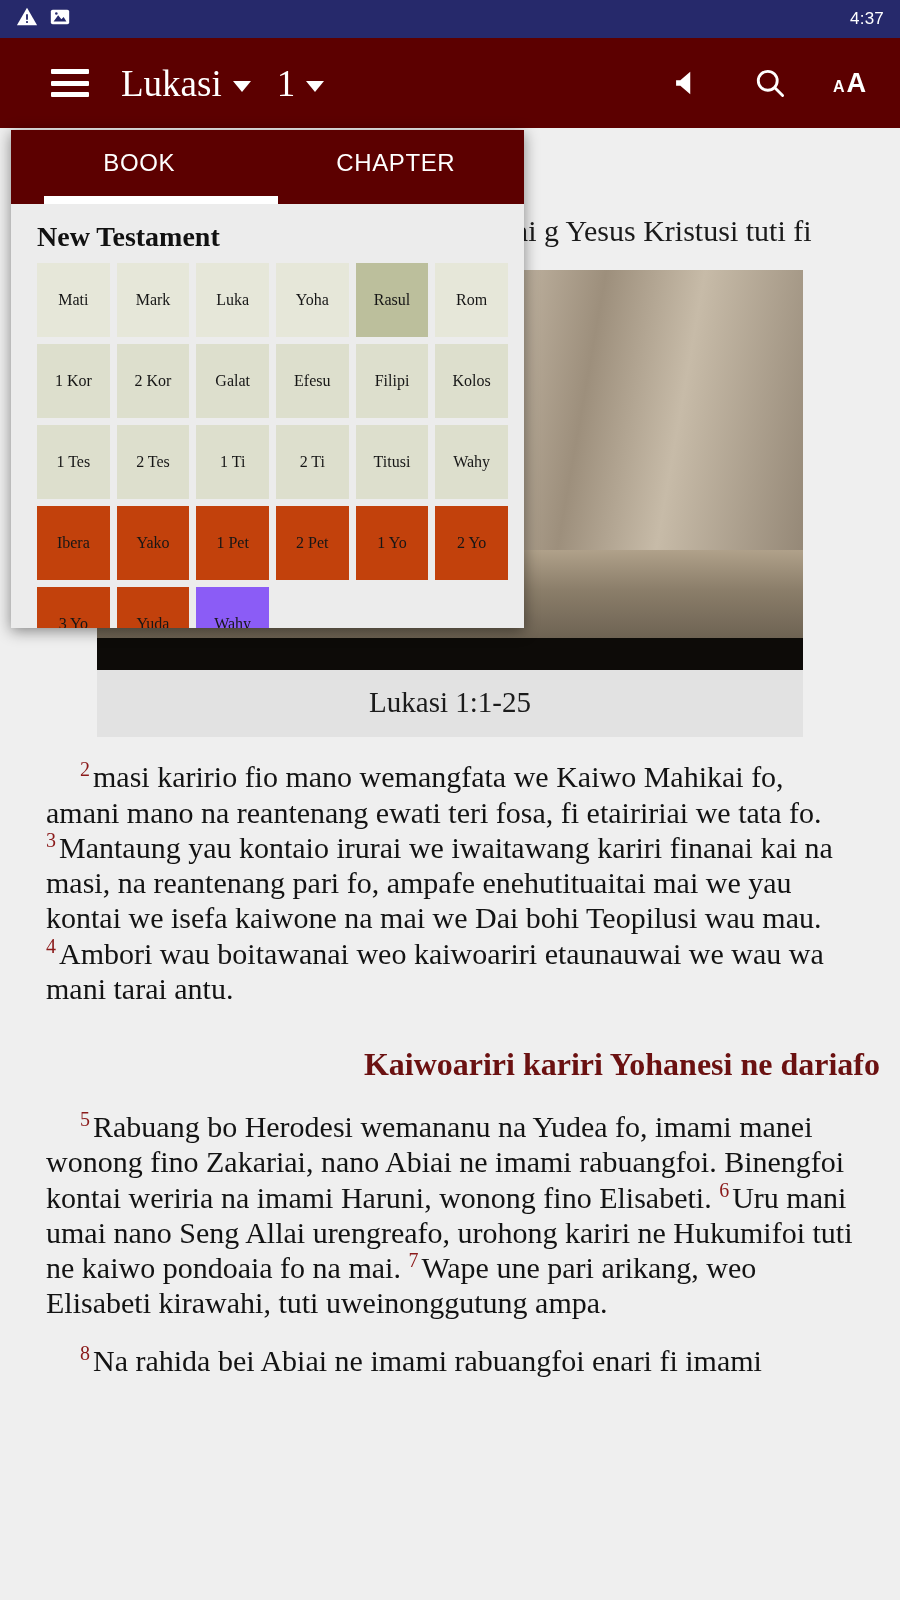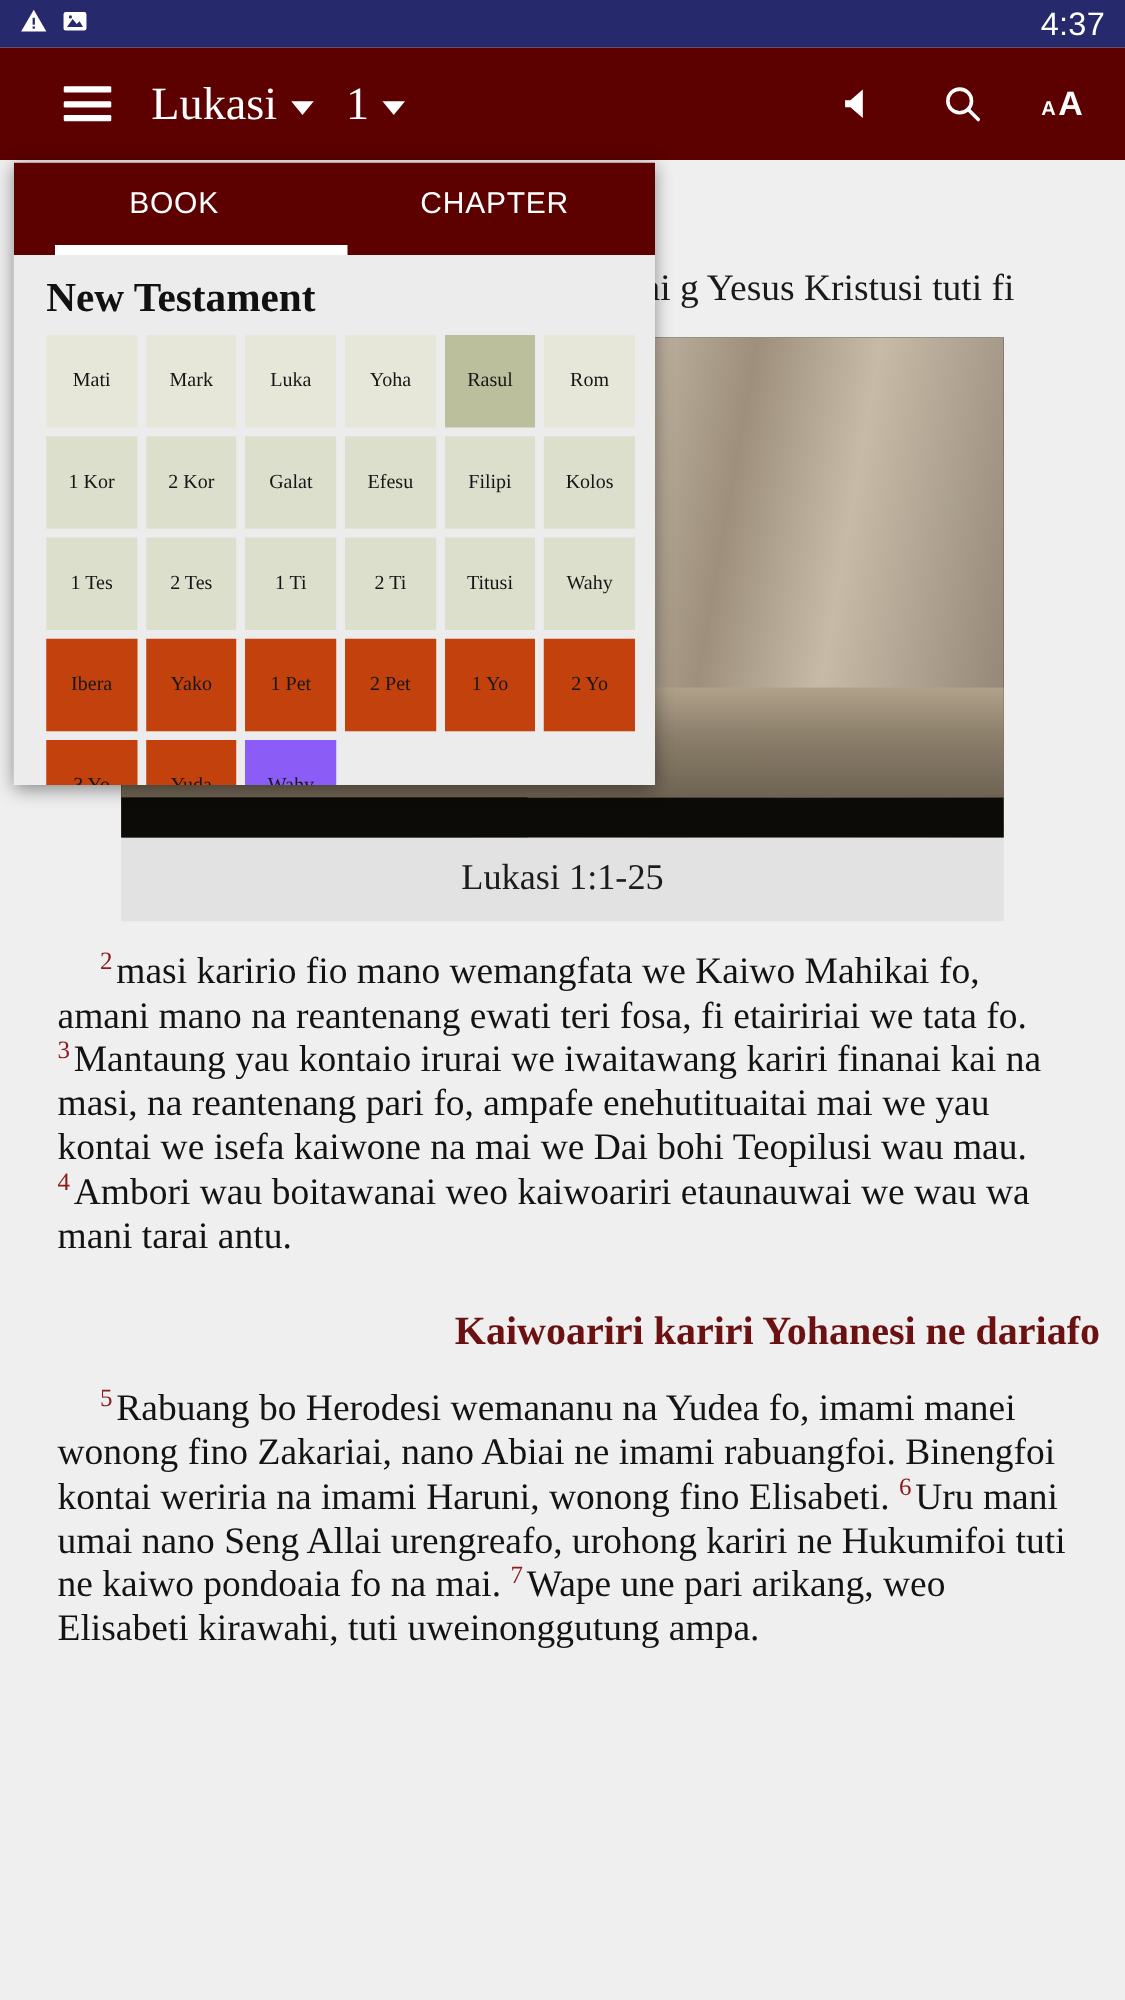--- a/index.html
+++ b/index.html
@@ -29,21 +29,21 @@
   .status-left {
     display: flex;
     align-items: center;
     gap: 11px;
   }
   .status-icon { display: block; }
   .status-clock {
     margin-left: auto;
     color: #ffffff;
     font-family: "Liberation Sans", sans-serif;
-    font-size: 26px;
+    font-size: 17px;
     letter-spacing: 0.2px;
   }
 
   
   .app-bar {
     height: 90px;
     background: #5c0000;
     display: flex;
     align-items: center;
     padding: 0 24px 0 51px;
@@ -264,21 +264,21 @@
     width: 234px;
     height: 8px;
     background: #ffffff;
   }
   .selector-body {
     flex: 1;
     padding: 0 16px;
     overflow: hidden;
   }
   .testament-label {
-    font-size: 33px;
+    font-size: 28px;
     font-weight: bold;
     color: #111;
     padding: 17px 0 10px 10px;
     font-family: "Liberation Serif", serif;
   }
   .book-grid {
     display: grid;
     grid-template-columns: repeat(6, 1fr);
     gap: 7px;
     padding: 0 0 0 10px;
@@ -394,20 +394,23 @@
   </div>
 
   <div class="section-heading">Kaiwoariri kariri Yohanesi ne dariafo</div>
 
   <div class="verse-block indent">
     <sup class="vnum">5</sup><span>Rabuang bo Herodesi wemananu na Yudea fo, imami manei wonong fino Zakariai, nano Abiai ne imami rabuangfoi. Binengfoi kontai weriria na imami Haruni, wonong fino Elisabeti.</span>
     <sup class="vnum">6</sup><span>Uru mani umai nano Seng Allai urengreafo, urohong kariri ne Hukumifoi tuti ne kaiwo pondoaia fo na mai.</span>
     <sup class="vnum">7</sup><span>Wape une pari arikang, weo Elisabeti kirawahi, tuti uweinonggutung ampa.</span>
   </div>
 
+  <div class="verse-block indent">
+    <sup class="vnum">8</sup><span>Na rahida bei Abiai ne imami rabuangfoi enari fi imami</span>
+  </div>
 
 </div>
 
 <div class="selector-panel">
 
   <div class="selector-tabs">
     <div class="selector-tab">BOOK</div>
     <div class="selector-tab">CHAPTER</div>
     <div class="tab-underline"></div>
   </div>

